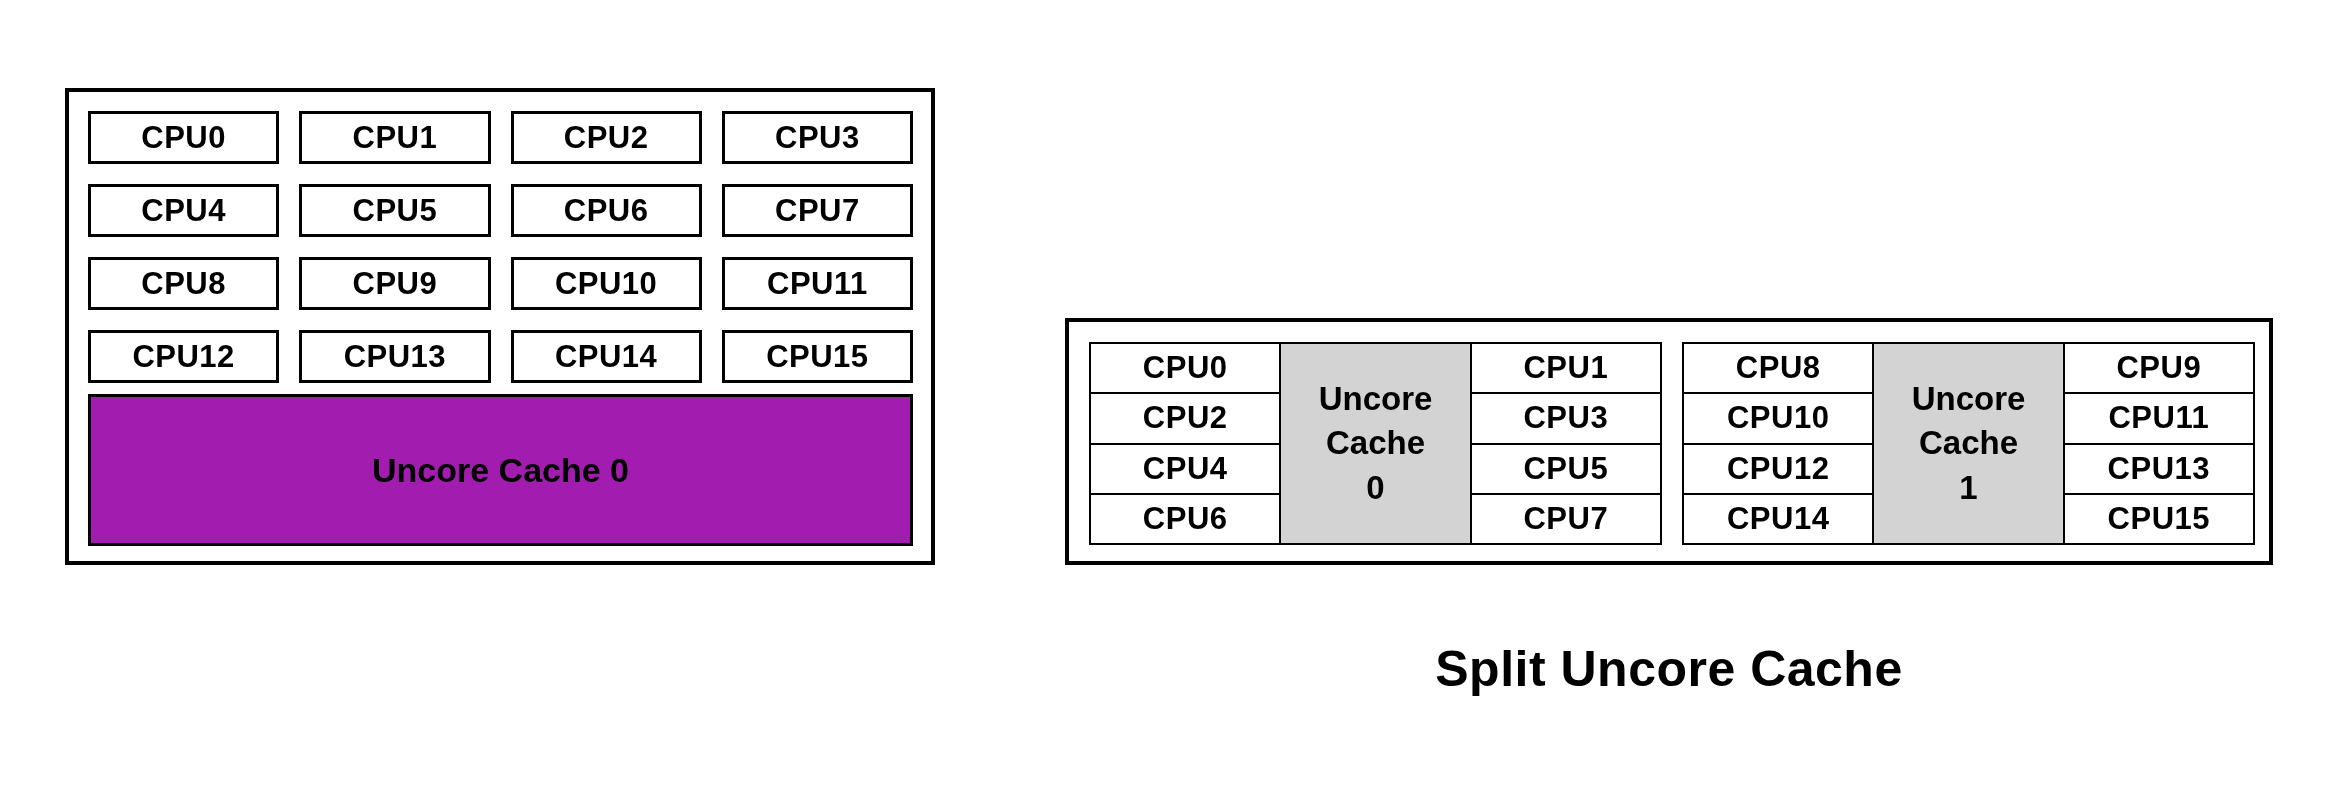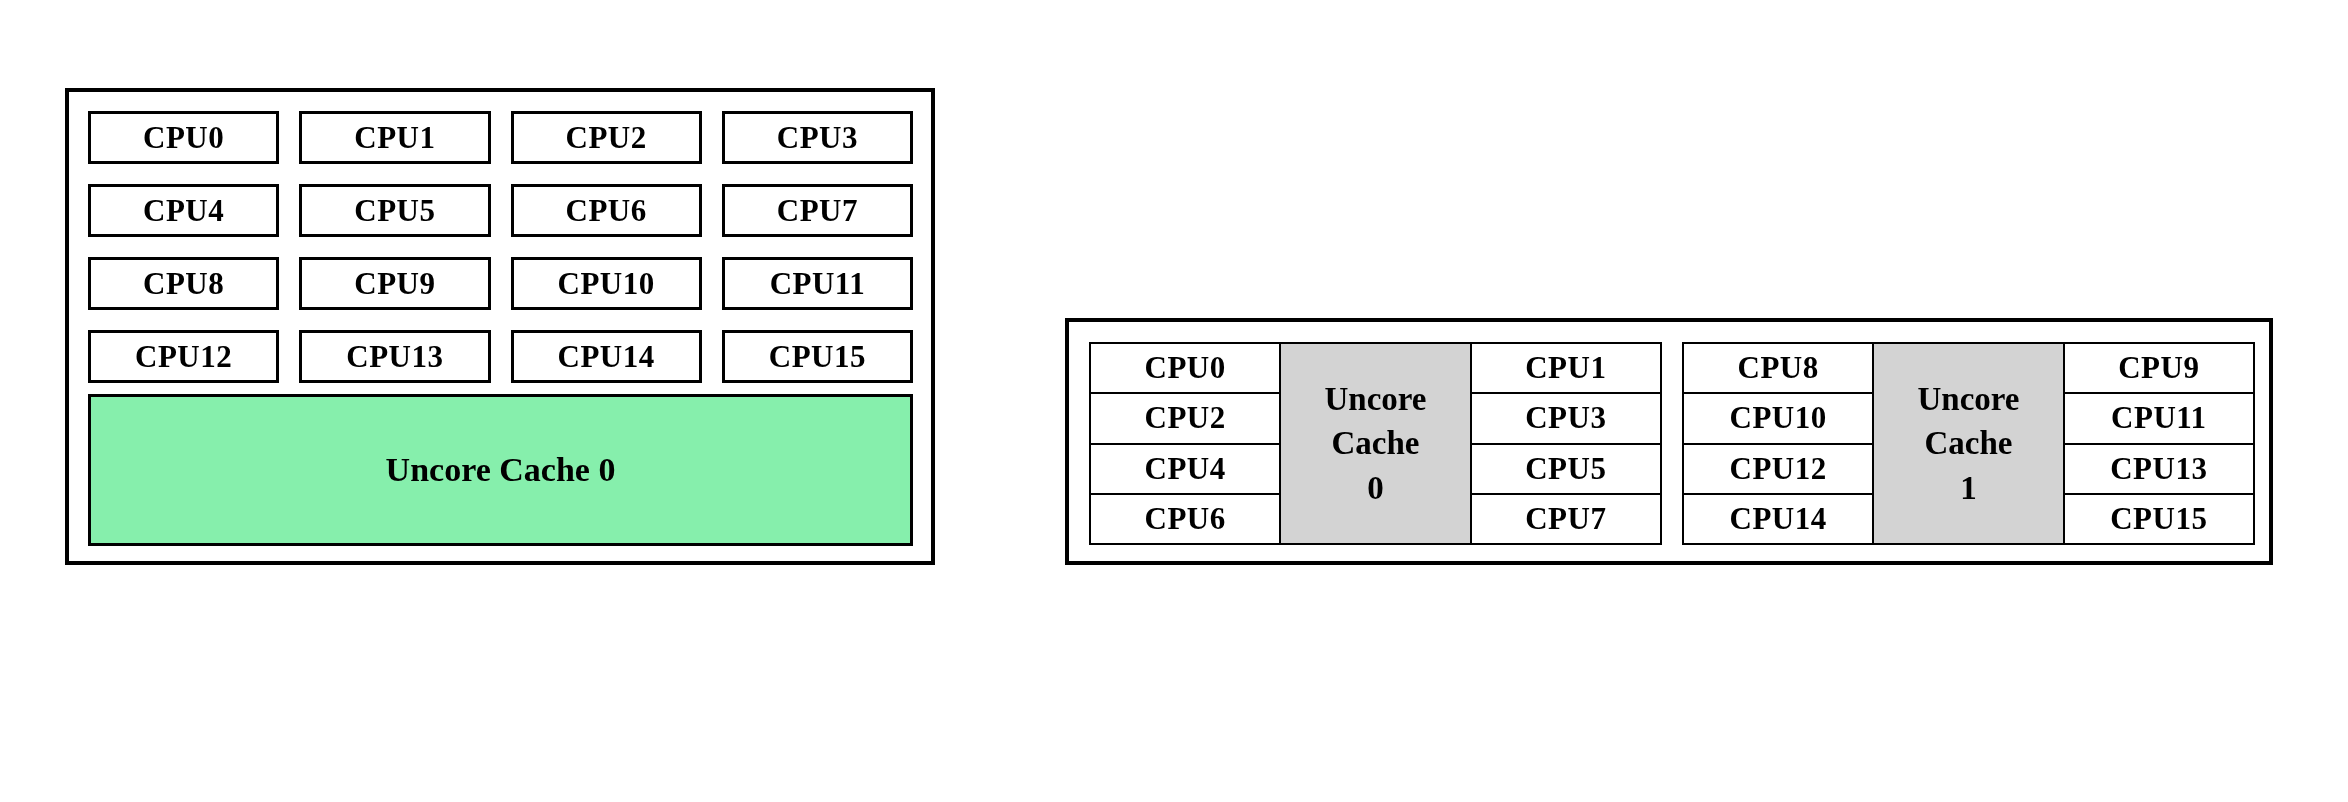--- a/index.html
+++ b/index.html
@@ -5,21 +5,21 @@
   html, body {
     margin: 0;
     padding: 0;
     background: #ffffff;
   }
   .canvas {
     position: relative;
     width: 2348px;
     height: 802px;
     background: #ffffff;
-    font-family: Liberation Serif, serif;
+    font-family: Liberation Sans, sans-serif;
     color: #000000;
     overflow: hidden;
   }
 
   
   .mono-box {
     position: absolute;
     left: 65px;
     top: 88px;
     width: 870px;
@@ -137,21 +137,21 @@
         <div class="cpu-box">CPU7</div>
         <div class="cpu-box">CPU8</div>
         <div class="cpu-box">CPU9</div>
         <div class="cpu-box">CPU10</div>
         <div class="cpu-box">CPU11</div>
         <div class="cpu-box">CPU12</div>
         <div class="cpu-box">CPU13</div>
         <div class="cpu-box">CPU14</div>
         <div class="cpu-box">CPU15</div>
       </div>
-    <div class="mono-cache" style="background: #86efac;">
+    <div class="mono-cache" style="background: #a21caf;">
       <span>Uncore Cache 0</span>
     </div>
   </div>
 
   <div class="split-box">
       <div class="split-group">
         <div class="split-cpu" style="grid-area: 1 / 1;">CPU0</div>
         <div class="split-cpu" style="grid-area: 2 / 1;">CPU2</div>
         <div class="split-cpu" style="grid-area: 3 / 1;">CPU4</div>
         <div class="split-cpu" style="grid-area: 4 / 1;">CPU6</div>
@@ -174,14 +174,15 @@
           <div>Uncore</div>
           <div>Cache</div>
           <div>1</div>
         </div>
         <div class="split-cpu" style="grid-area: 1 / 3;">CPU9</div>
         <div class="split-cpu" style="grid-area: 2 / 3;">CPU11</div>
         <div class="split-cpu" style="grid-area: 3 / 3;">CPU13</div>
         <div class="split-cpu" style="grid-area: 4 / 3;">CPU15</div>
       </div>
     </div>
+  <div class="caption split">Split Uncore Cache</div>
 
 </div>
 
 </body></html>

